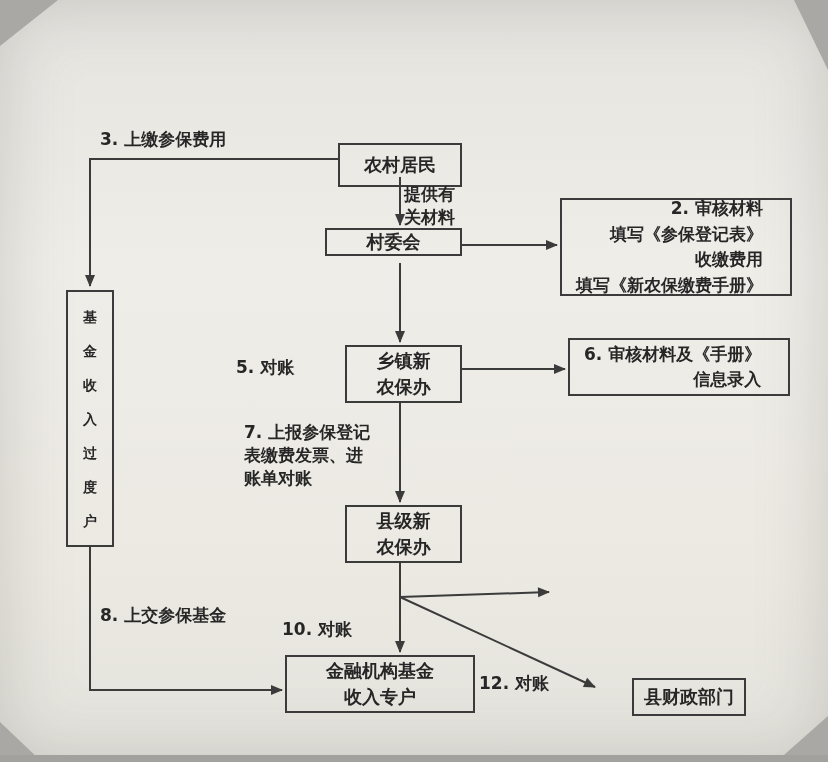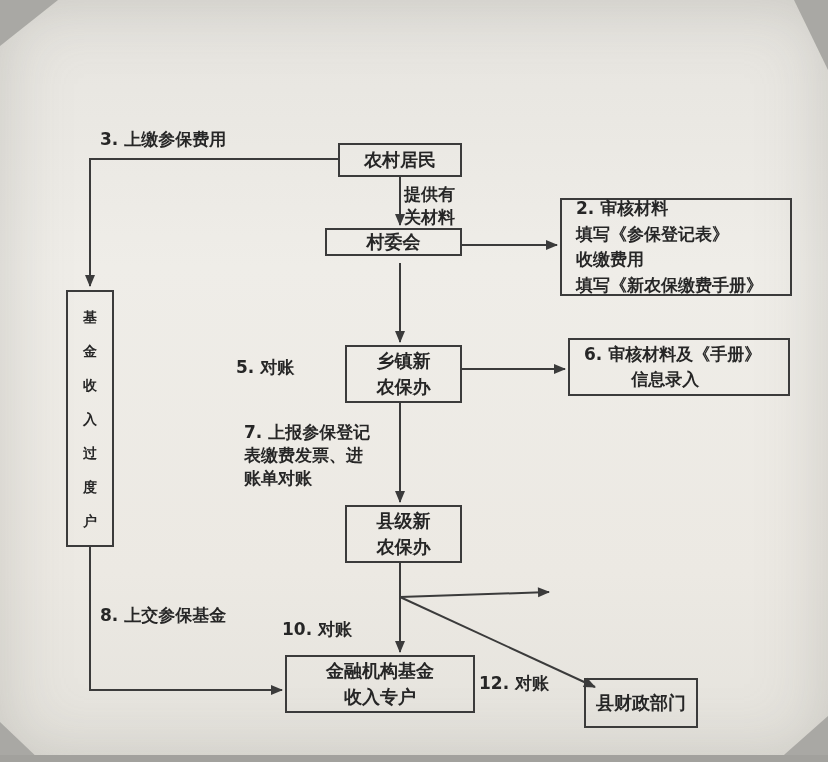--- a/index.html
+++ b/index.html
@@ -24,21 +24,21 @@
     text-align:center;font-size:40px;font-weight:bold;
     letter-spacing:1px;color:#b1201f;
   }
   .node{
     position:absolute;border:2px solid #3b3b3b;
     display:flex;align-items:center;justify-content:center;
     font-size:18px;font-weight:bold;color:#262626;
     white-space:pre-wrap;text-align:center;line-height:1.45;
     box-sizing:border-box;
   }
-  .node.left-align{justify-content:flex-start;text-align:left;padding:6px 14px;font-size:17px;line-height:1.5;}
+  .node.left-align{justify-content:flex-start;text-align:right;padding:6px 14px;font-size:17px;line-height:1.5;}
   .node.vertical{padding:0 21px;line-height:34px;word-break:break-all;font-size:14px;}
   .label{
     position:absolute;font-size:17px;font-weight:bold;color:#262626;
     white-space:pre-wrap;line-height:1.35;
   }
   svg.wires{position:absolute;left:0;top:0;pointer-events:none;}
   svg.wires line, svg.wires polyline{stroke:#3b3b3b;stroke-width:2;fill:none;}
 </style>
 </head>
 <body>
@@ -57,21 +57,21 @@
     <line x1="462" y1="245" x2="557" y2="245" marker-end="url(#arrow)"></line>
     <line x1="400" y1="263" x2="400" y2="342" marker-end="url(#arrow)"></line>
     <line x1="462" y1="369" x2="565" y2="369" marker-end="url(#arrow)"></line>
     <line x1="400" y1="403" x2="400" y2="502" marker-end="url(#arrow)"></line>
     <line x1="400" y1="563" x2="400" y2="652" marker-end="url(#arrow)"></line>
     <line x1="400" y1="597" x2="549" y2="592" marker-end="url(#arrow)"></line>
     <line x1="400" y1="597" x2="595" y2="687" marker-end="url(#arrow)"></line>
     <polyline points="90,547 90,690 282,690" marker-end="url(#arrow)"></polyline>
   </svg>
 
-  <div class="node" style="left:338px;top:143px;width:124px;height:34px;">农村居民</div>
+  <div class="node" style="left:338px;top:143px;width:124px;height:44px;">农村居民</div>
 
   <div class="node" style="left:325px;top:228px;width:137px;height:28px;">村委会</div>
 
   <div class="node left-align" style="left:560px;top:198px;width:232px;height:98px;">2. 审核材料
 填写《参保登记表》
 收缴费用
 填写《新农保缴费手册》</div>
 
   <div class="node" style="left:345px;top:345px;width:117px;height:58px;">乡镇新
 农保办</div>
@@ -79,21 +79,21 @@
   <div class="node left-align" style="left:568px;top:338px;width:222px;height:58px;">6. 审核材料及《手册》
         信息录入</div>
 
   <div class="node" style="left:345px;top:505px;width:117px;height:58px;">县级新
 农保办</div>
 
 
   <div class="node" style="left:285px;top:655px;width:190px;height:58px;">金融机构基金
 收入专户</div>
 
-  <div class="node" style="left:584px;top:678px;width:114px;height:50px;">县财政部门</div>
+  <div class="node" style="left:632px;top:678px;width:114px;height:38px;">县财政部门</div>
 
   <div class="node vertical" style="left:66px;top:290px;width:48px;height:257px;">基金收入过度户</div>
 
   <div class="label" style="left:100px;top:128px;">3. 上缴参保费用</div>
 
   <div class="label" style="left:404px;top:183px;text-align:center;">提供有
 关材料</div>
 
 
   <div class="label" style="left:236px;top:356px;">5. 对账</div>

